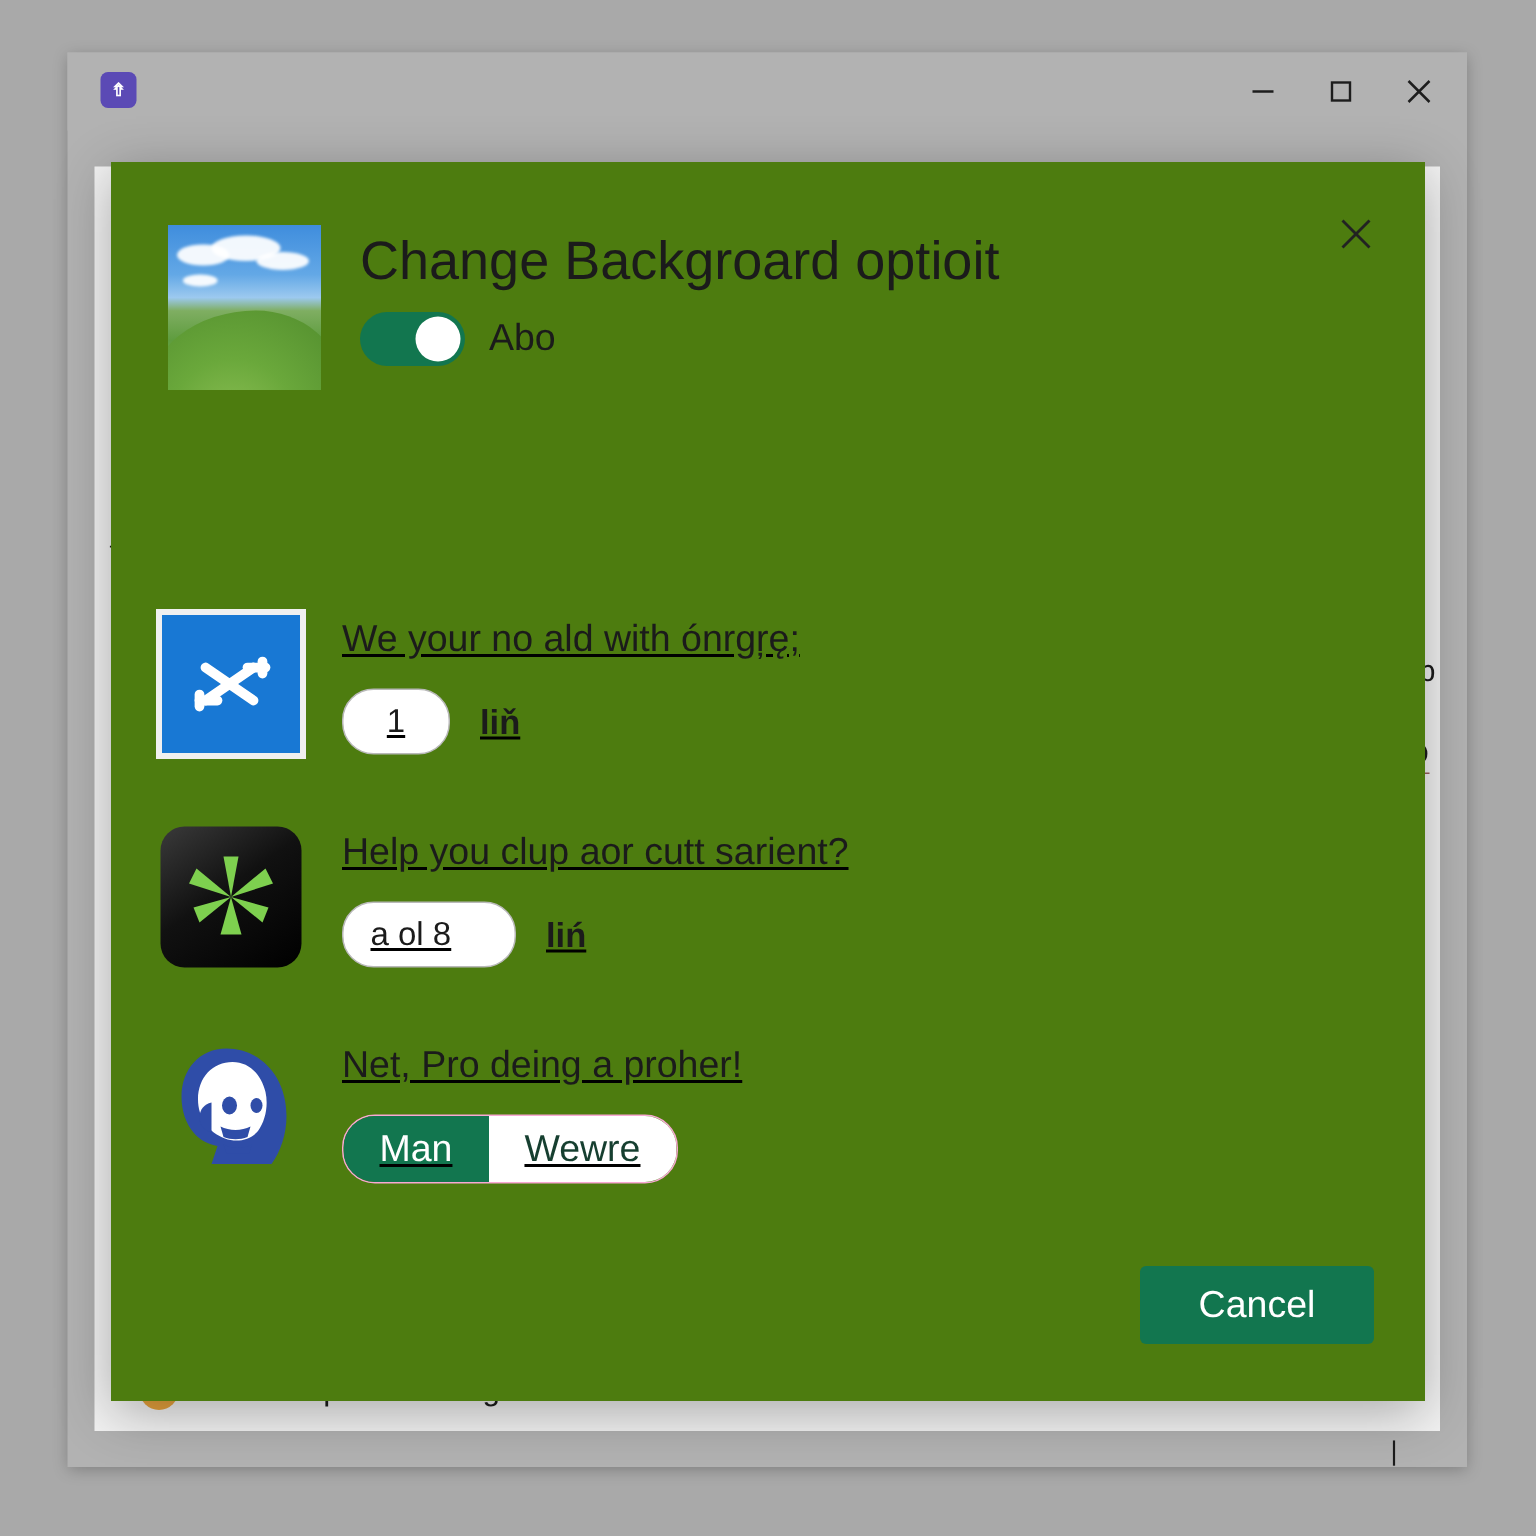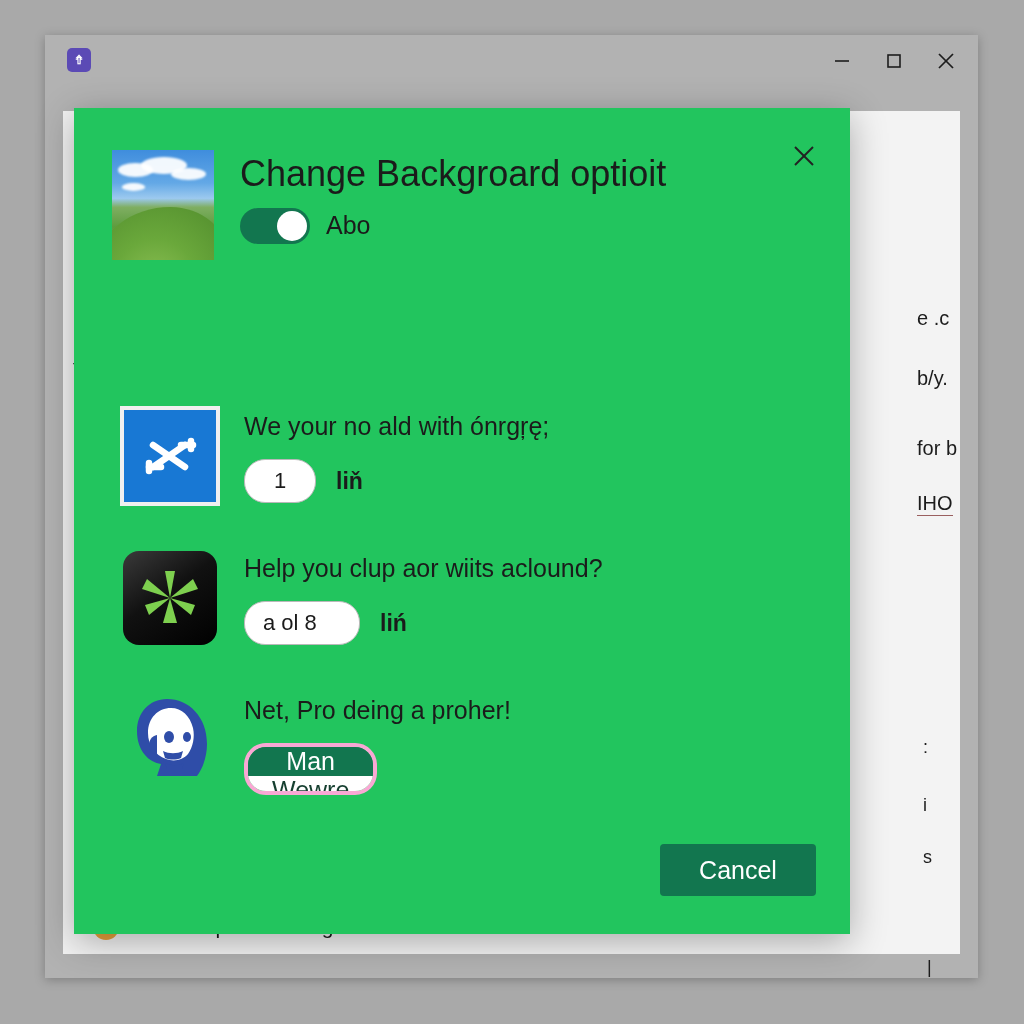--- a/index.html
+++ b/index.html
@@ -124,23 +124,23 @@
     content:"";
     position:absolute; left:7px; top:7px; width:12px; height:12px;
     border-radius:50%; background:#f3f3f3;
   }
 
   
   .dialog {
     position: absolute;
     left: 74px;
     top: 108px;
-    width: 776px;
+    width: 876px;
     height: 826px;
-    background: #22c55e;
+    background: #4d7c0f;
     box-shadow: 0 8px 34px rgba(0,0,0,0.30);
   }
 
   .dlg-close {
     position: absolute;
     right: 24px;
     top: 26px;
     width: 44px;
     height: 44px;
     display: flex;
@@ -226,21 +226,21 @@
   .dlg-body {
     position: absolute;
     left: 34px;
     top: 198px;
     right: 40px;
     font-size: 24px;
     line-height: 1.42;
     color: #222;
   }
 
-  .options { position: absolute; left: 46px; top: 298px; right: 36px; }
+  .options { position: absolute; left: 30px; top: 298px; right: 36px; text-decoration: underline; }
 
   .opt-row {
     display: flex;
     gap: 24px;
     align-items: flex-start;
     margin-bottom: 42px;
   }
 
   .opt-icon {
     width: 100px;
@@ -288,23 +288,22 @@
   }
   .pill-input.w-narrow { width: 46px; justify-content: center; padding: 0 12px; }
   .pill-input.w-wide { width: 78px; }
 
   .unit { font-size: 23px; font-weight: 700; color: #1b1b1b; }
 
   .seg {
     display: inline-flex;
     border-radius: 22px;
     overflow: hidden;
-    border: 4px solid #f9a8d4;
+    border: 1px solid #f9a8d4;
     height: 44px;
-    flex-direction: column;
   }
   .seg-item {
     display: flex;
     align-items: center;
     justify-content: center;
     padding: 0 24px;
     font-size: 25px;
   }
   .seg-item.on { background: #12764f; color: #fff; }
   .seg-item.off { background: #fff; color: #163f30; }
@@ -470,21 +469,21 @@
                 <path d="M33 33 L10 14 L5 24 Z"></path>
                 <path d="M33 33 L56 14 L61 24 Z"></path>
                 <path d="M33 33 L8 40 L12 50 Z"></path>
                 <path d="M33 33 L58 40 L54 50 Z"></path>
                 <path d="M33 33 L26 58 L40 58 Z"></path>
               </g>
             </svg>
           </div>
         </div>
         <div class="opt-main">
-          <div class="opt-label">Help you clup aor wiits aclound?</div>
+          <div class="opt-label">Help you clup aor cutt sarient?</div>
           <div class="field-row">
             <div class="pill-input w-wide">a ol 8</div>
             <span class="unit">liń</span>
           </div>
         </div>
       </div>
 
       <div class="opt-row">
         <div class="opt-icon">
           <div class="icon-plain">

